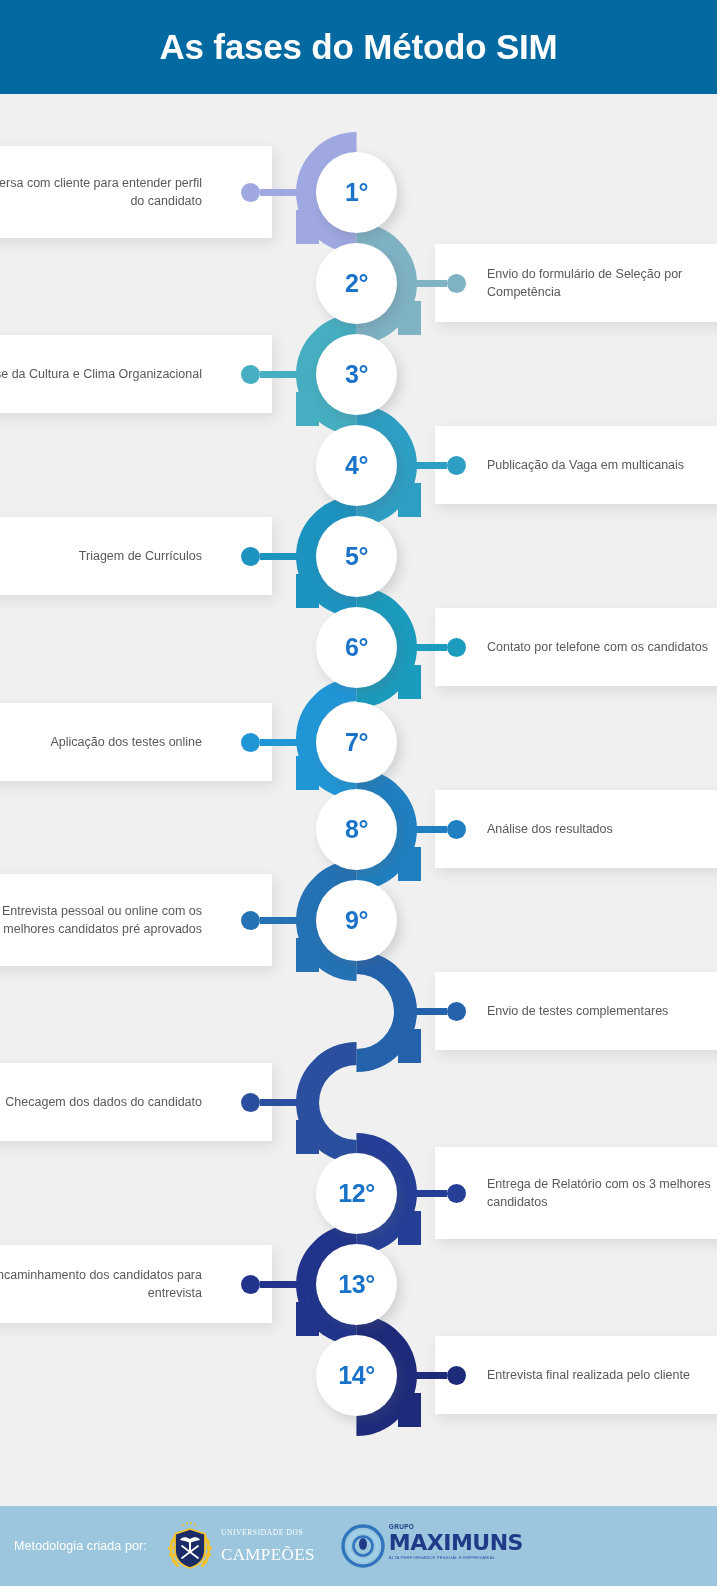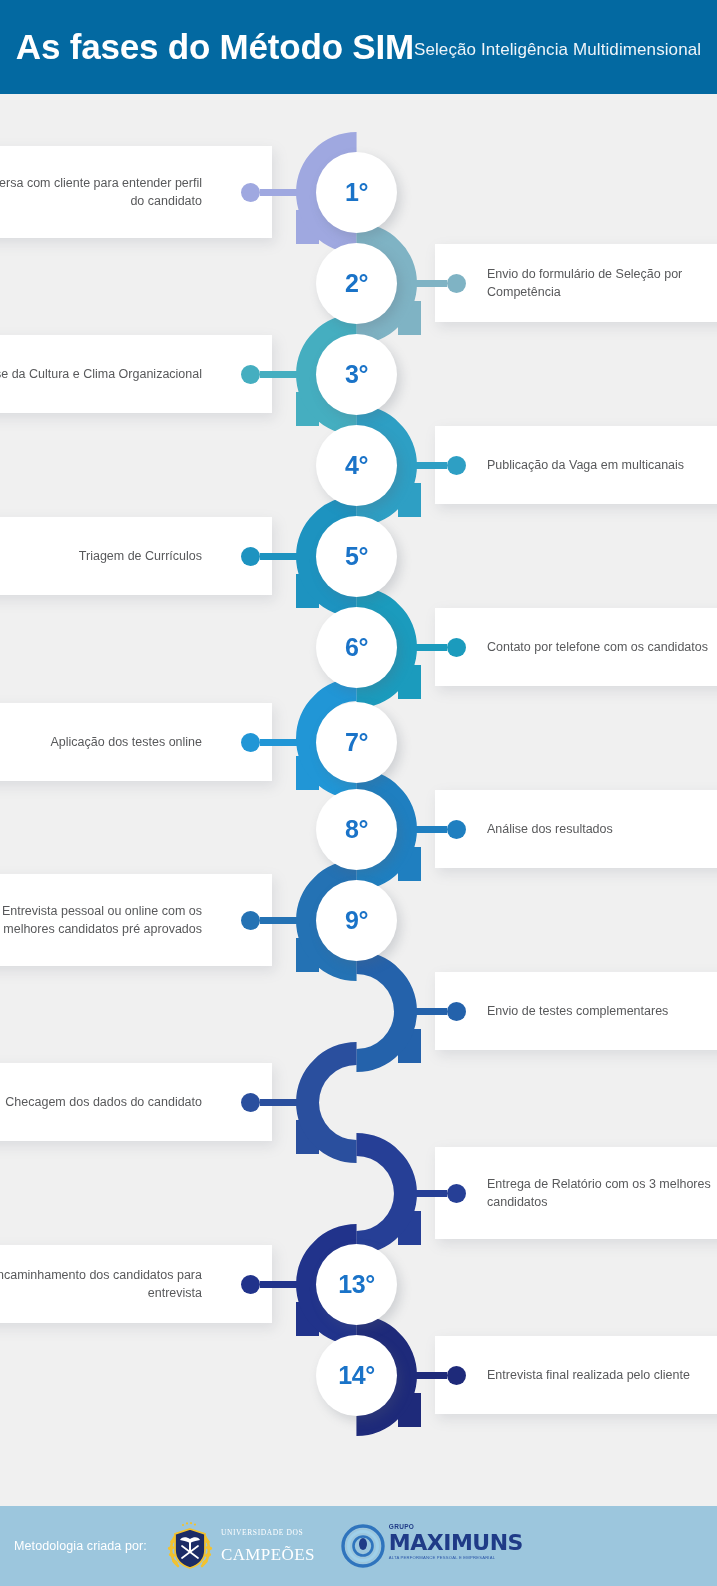--- a/index.html
+++ b/index.html
@@ -168,21 +168,20 @@
   .max-tag {
     display:block; color:#2a56a8; font-size:4.2px;
     letter-spacing:0.2px; margin-top:2px;
   }
 </style>
 </head>
 <body>
 
 <div class="header">
   <div class="header-title">As fases do Método SIM</div>
-  <div class="header-subtitle">Seleção Inteligência Multidimensional</div>
 </div>
 
 <div class="stage">
   <div class="ribbon-layer" id="ribbon-layer">
       <div class="arc-stub l" style="--c: #9fa8e0; top: 116px;"></div>
       <div class="arc left" style="--c: #9fa8e0; top: 38px;"></div>
       <div class="arc-stub r" style="--c: #7fb3c4; top: 207px;"></div>
       <div class="arc right" style="--c: #7fb3c4; top: 129px;"></div>
       <div class="arc-stub l" style="--c: #45aec0; top: 298px;"></div>
       <div class="arc left" style="--c: #45aec0; top: 220px;"></div>
@@ -337,20 +336,23 @@
         </div>
       </div>
       <div class="step" style="top: 1059px;">
         <div class="card right" style="height: 92px; top: -6px;">
           <div class="card-text">Entrega de Relatório com os 3 melhores candidatos</div>
         </div>
         <div class="conn right" style="--c: #263f96; top: 31px;">
           <span class="dot"></span>
           <span class="bar"></span>
         </div>
+        <div class="circle">
+          <span class="circle-num">12°</span>
+        </div>
       </div>
       <div class="step" style="top: 1150px;">
         <div class="card left" style="height: 78px; top: 1px;">
           <div class="card-text">Encaminhamento dos candidatos para entrevista</div>
         </div>
         <div class="conn left" style="--c: #21338b; top: 31px;">
           <span class="dot"></span>
           <span class="bar"></span>
         </div>
         <div class="circle">

